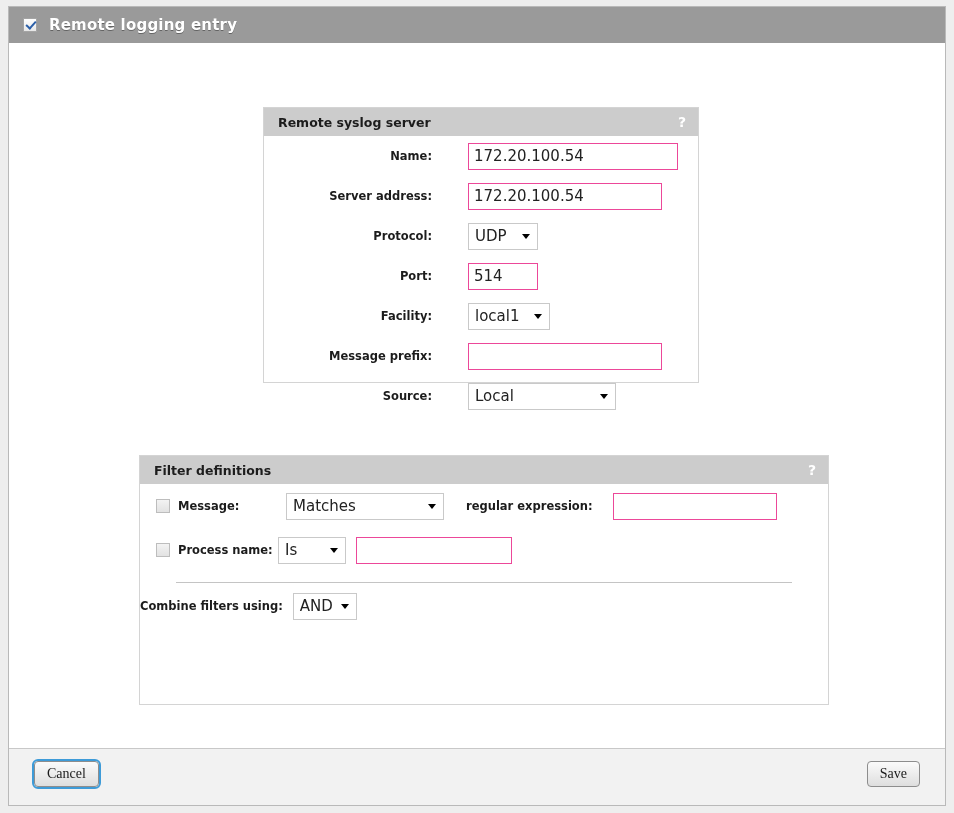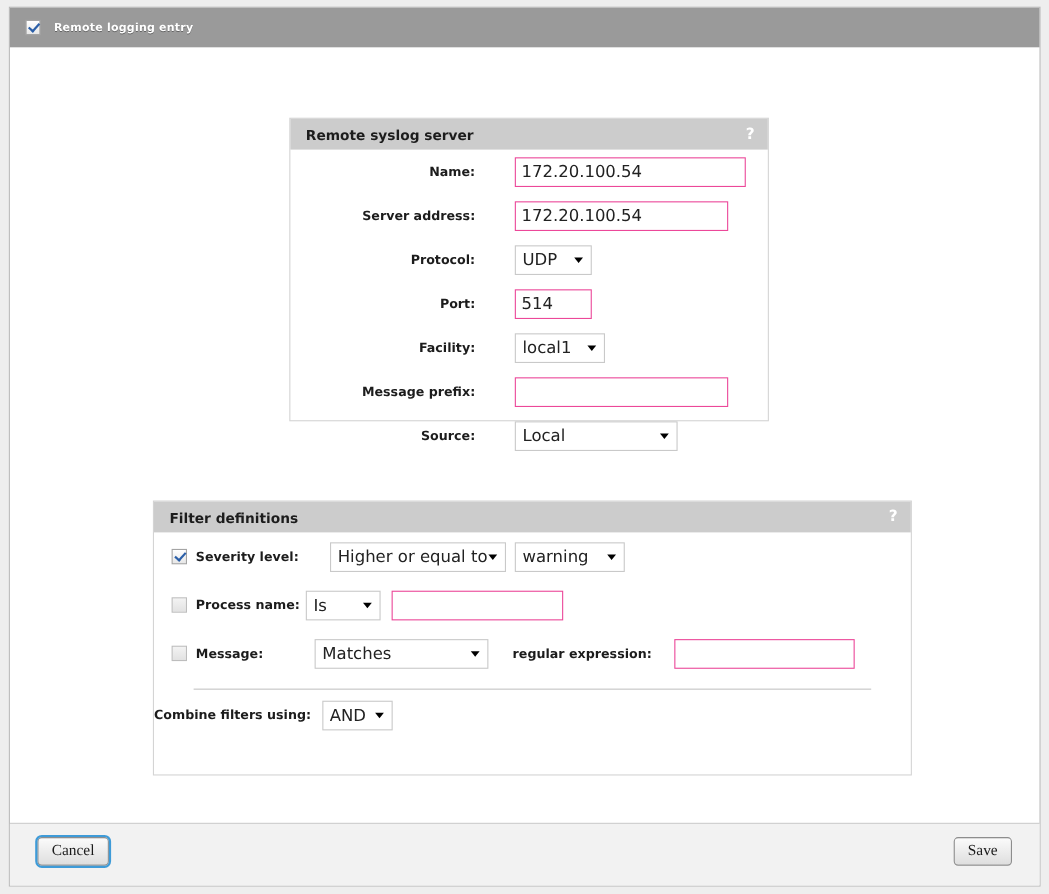--- a/index.html
+++ b/index.html
@@ -33,21 +33,21 @@
     width: 100%;
     height: 36px;
     background: #9a9a9a;
     box-sizing: border-box;
     display: flex;
     align-items: center;
     padding-left: 14px;
   }
   .titlebar-title {
     color: #ffffff;
-    font-size: 10px;
+    font-size: 15px;
     font-weight: bold;
     margin-left: 12px;
     letter-spacing: 0.2px;
     text-shadow: 0 1px 0 rgba(0,0,0,.35);
   }
 
   
   .cb {
     width: 14px;
     height: 14px;
@@ -303,50 +303,40 @@
     </div>
   </div>
 
   <div class="panel" id="filter-panel">
     <div class="panel-head">
       <span class="panel-head-title">Filter definitions</span>
       <span class="help-mark">?</span>
     </div>
     <div class="panel-body">
 
+
       <div class="frow">
-        <span class="cb checked"></span>
-        <span class="lbl">Severity level:</span>
-        <span class="sel" style="width:160px">
-          <span>Higher or equal to</span>
-        </span>
-        <span class="sel" style="width:100px; margin-left:8px">
-          <span>warning</span>
-        </span>
+        <span class="cb dim"></span>
+        <span class="lbl">Message:</span>
+        <span class="sel" style="width:158px; margin-left:-14px">
+          <span>Matches</span>
+        </span>
+        <span class="lbl" style="width:auto; margin-left:14px; margin-right:10px">regular expression:</span>
+        <input class="txt" style="width: 164px;" type="text" value="">
       </div>
 
       <div class="frow">
         <span class="cb dim"></span>
         <span class="lbl">Process name:</span>
         <span class="sel" style="width:68px; margin-left:-22px">
           <span>Is</span>
         </span>
         <input class="txt" style="width: 156px; margin-left: 10px;" type="text" value="">
       </div>
 
-      <div class="frow">
-        <span class="cb dim"></span>
-        <span class="lbl">Message:</span>
-        <span class="sel" style="width:158px; margin-left:-14px">
-          <span>Matches</span>
-        </span>
-        <span class="lbl" style="width:auto; margin-left:14px; margin-right:10px">regular expression:</span>
-        <input class="txt" style="width: 164px;" type="text" value="">
-      </div>
-
       <div class="sep"></div>
 
       <div class="combine-row">
         <span class="combine-label">Combine filters using:</span>
         <span class="sel" style="width:64px">
           <span>AND</span>
         </span>
       </div>
 
     </div>

